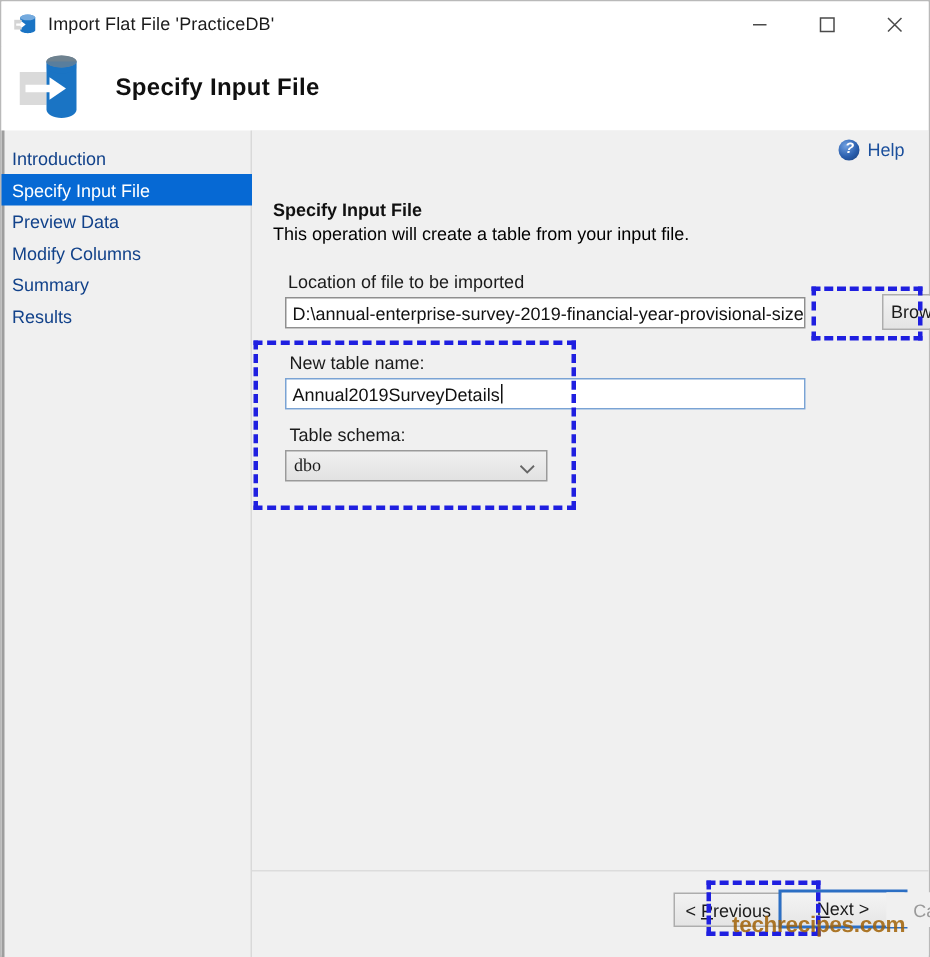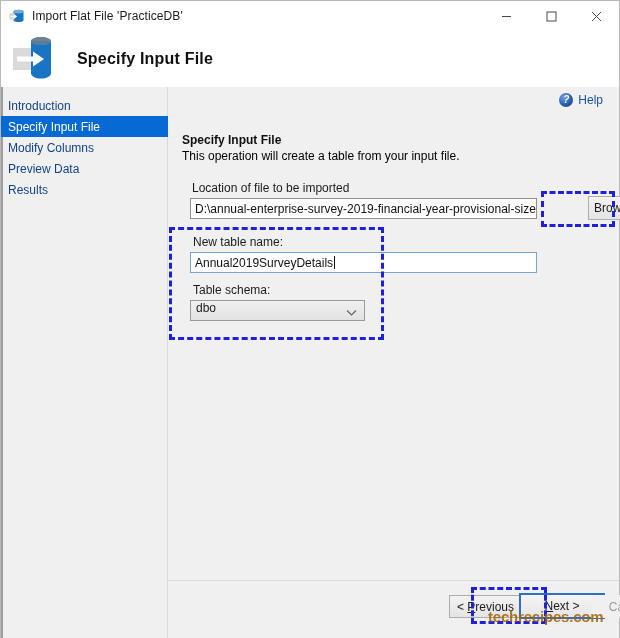--- a/index.html
+++ b/index.html
@@ -186,24 +186,25 @@
     left: 378px; top: 109px;
     width: 62px; height: 24px;
   }
 
   .combo {
     position: absolute;
     left: 22px; top: 213px;
     width: 175px; height: 21px;
     background: linear-gradient(#f0f0f0, #e2e2e2);
     border: 1px solid #9a9a9a;
-    display: flex; align-items: flex-start;
+    display: flex; align-items: center;
     font-size: 12px; color: #1b1b1b;
     padding-left: 5px;
     cursor: pointer;
+    font-family: Liberation Serif, serif;
   }
   .combo .chev {
     position: absolute; right: 7px; top: 5px;
     color: #555;
   }
 
   
   .ann {
     position: absolute;
     border: 3px dashed #1f1fe0;
@@ -303,24 +304,27 @@
     <div class="sidebar">
       <div class="sidebar-edge"></div>
       <div class="sidebar-list">
         <div class="sb-item">
           <span>Introduction</span>
         </div>
         <div class="sb-item selected">
           <span>Specify Input File</span>
         </div>
         <div class="sb-item">
+          <span>Preview Data</span>
+        </div>
+        <div class="sb-item">
           <span>Modify Columns</span>
         </div>
         <div class="sb-item">
-          <span>Preview Data</span>
+          <span>Summary</span>
         </div>
         <div class="sb-item">
           <span>Results</span>
         </div>
       </div>
     </div>
 
     <div class="content">
       <div class="content-inner">
 

